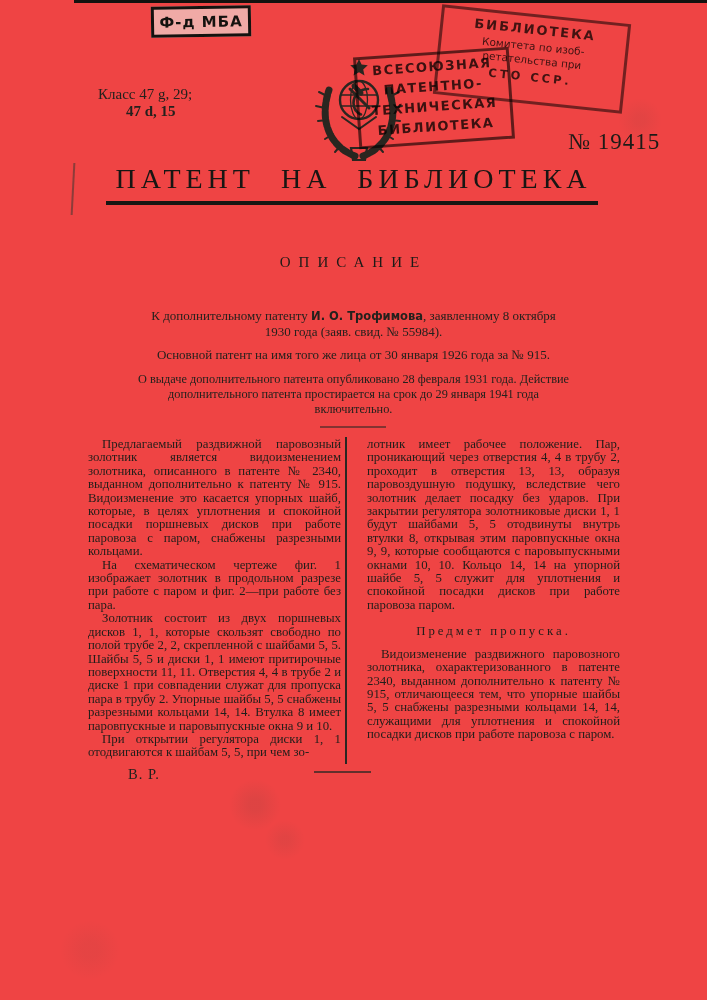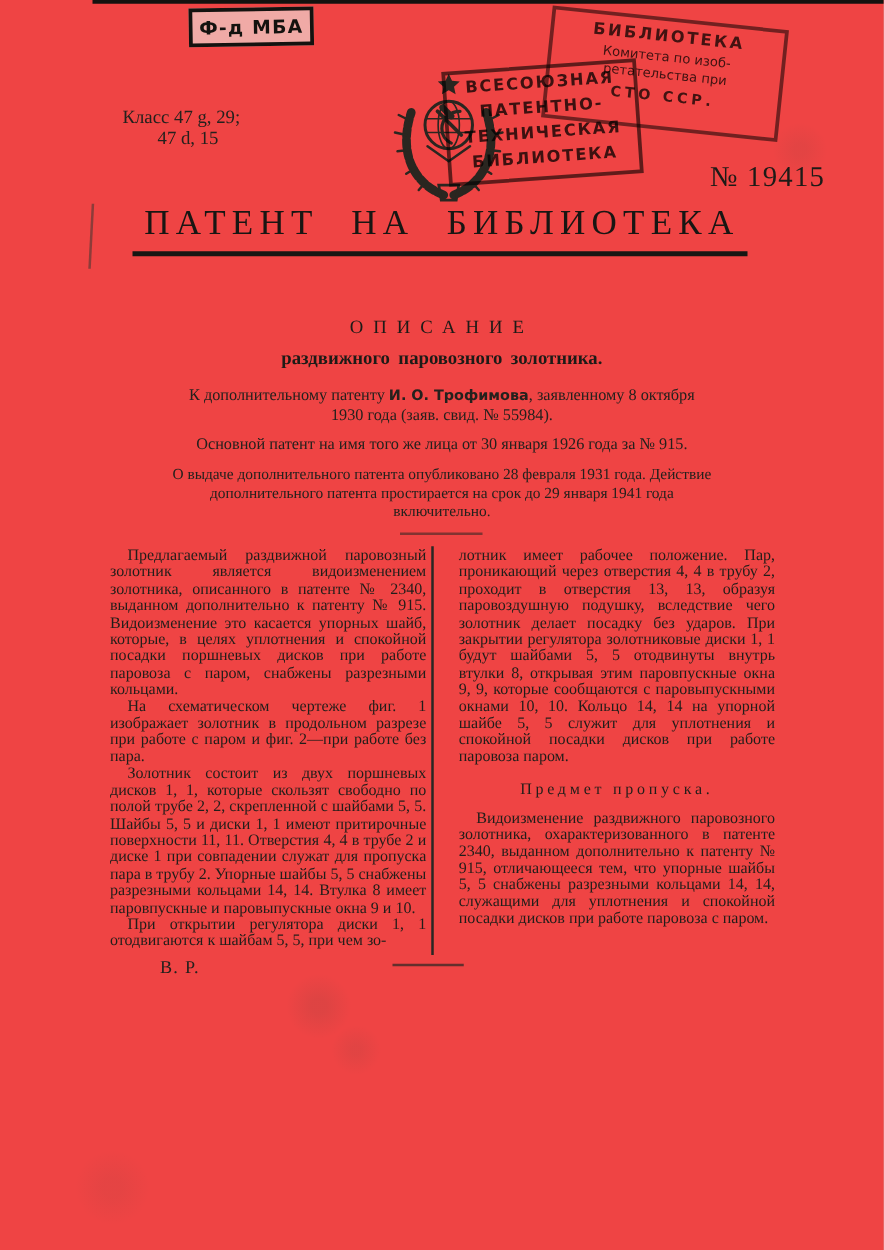--- a/index.html
+++ b/index.html
@@ -22,21 +22,21 @@
   .left-artifact{left:72px;top:163px;width:2px;height:52px;background:rgba(60,55,50,.55);transform:rotate(3deg);}
 
   .archive-stamp{
     left:151px;top:6px;width:94px;height:25px;border:3px solid #14120f;
     transform:rotate(-1deg);display:flex;align-items:center;justify-content:center;
     font-family:"DejaVu Sans", sans-serif;font-weight:bold;font-size:15px;
     letter-spacing:1px;color:#14120f;background:rgba(240,238,232,.6);
   }
 
   .class-block{left:98px;top:86px;font-size:15px;line-height:17px;color:#24211d;}
-  .class-block .l2{padding-left:28px;}
+  .class-block .l2{padding-left:28px;font-weight:bold;}
 
   .emblem{left:303px;top:56px;width:112px;height:108px;}
 
   .stamp{
     font-family:"DejaVu Sans", sans-serif;text-align:center;color:#26231e;
     mix-blend-mode:multiply;
   }
   .stamp-library{
     left:356px;top:52px;width:156px;height:92px;transform:rotate(-4deg);
     border:3px solid rgba(32,29,24,.78);opacity:.88;padding-top:2px;box-sizing:border-box;
@@ -139,21 +139,20 @@
     <div class="ln-sm">ретательства при</div>
     <div class="ln-md">СТО  ССР.</div>
   </div>
 
   <div class="abs patent-number">№ 19415</div>
 
   <div class="abs doc-title">ПАТЕНТ НА БИБЛИОТЕКА</div>
   <div class="abs title-rule"></div>
 
   <div class="abs section-heading">ОПИСАНИЕ</div>
-  <div class="abs doc-subtitle">раздвижного паровозного золотника.</div>
 
   <div class="abs header-block">
     <p class="hp1"><span>К дополнительному патенту </span><b>И. О. Трофимова</b><span>, заявленному 8 октября 1930 года (заяв. свид. № 55984).</span></p>
     <p class="hp2">Основной патент на имя того же лица от 30 января 1926 года за № 915.</p>
     <p class="hp3">О выдаче дополнительного патента опубликовано 28 февраля 1931 года. Действие дополнительного патента простирается на срок до 29 января 1941 года включительно.</p>
   </div>
 
   <div class="abs header-divider"></div>
 
   <div class="abs columns">

